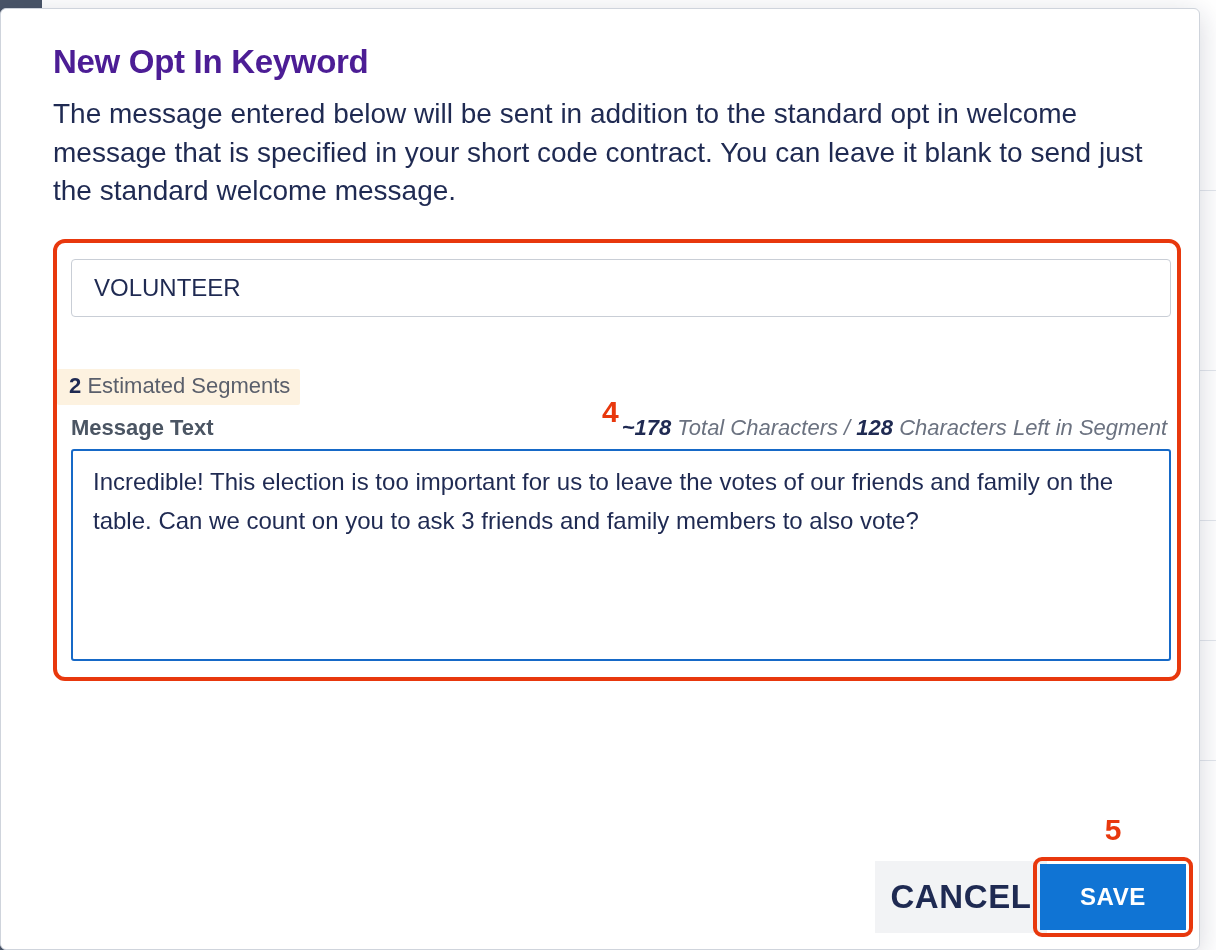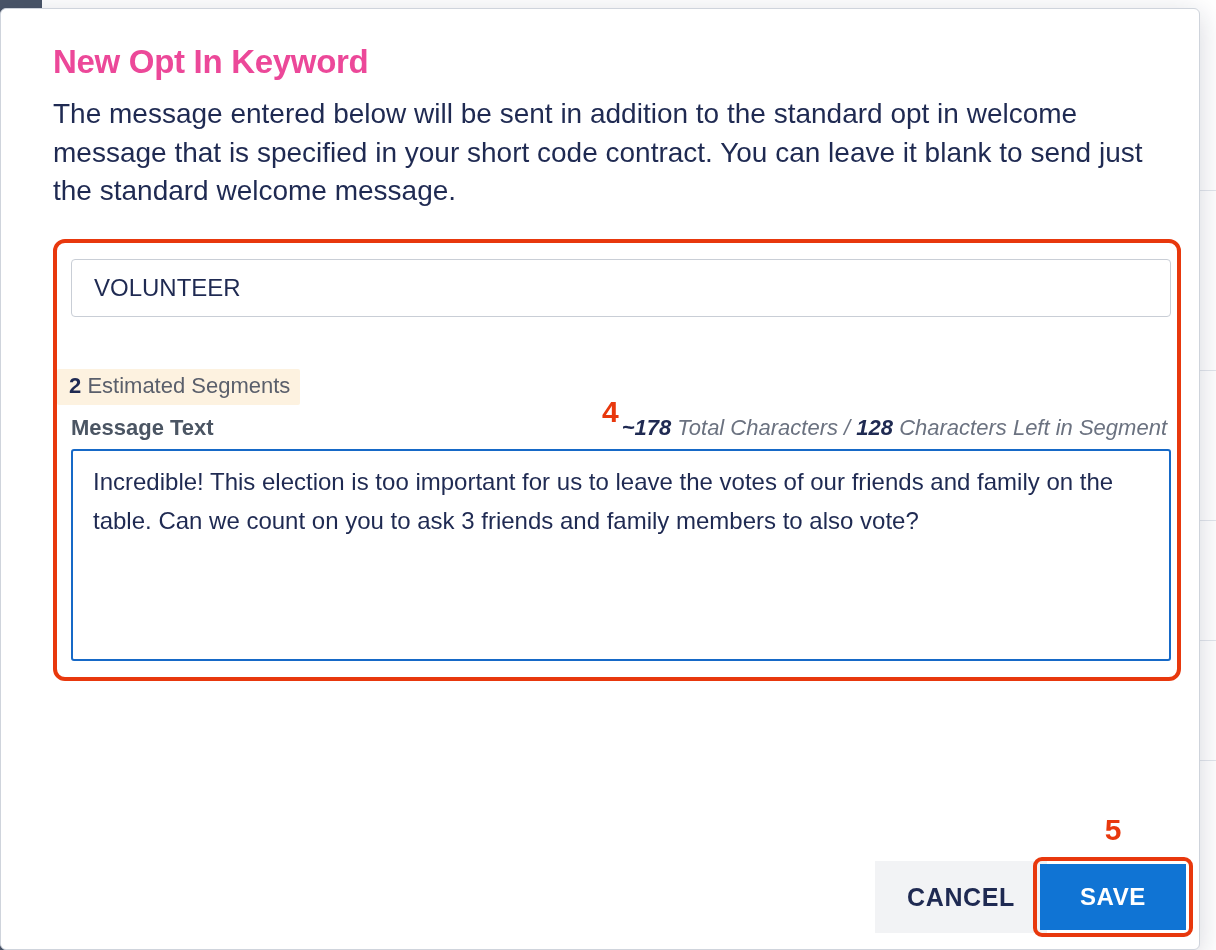--- a/index.html
+++ b/index.html
@@ -76,21 +76,21 @@
   }
 
   .modal-inner {
     padding: 34px 42px 0 52px;
   }
 
   .modal-title {
     font-size: 33px;
     font-weight: 700;
     letter-spacing: -0.3px;
-    color: #ec4899;
+    color: #4c1d95;
     margin: 0 0 14px 0;
   }
 
   .modal-desc {
     font-size: 28px;
     line-height: 1.38;
     color: #1f2a52;
     margin: 0;
     max-width: 1105px;
     font-weight: 400;
@@ -203,21 +203,21 @@
     bottom: 12px;
     display: flex;
     align-items: center;
     gap: 0;
   }
   .btn-cancel {
     background: #f2f3f5;
     border: none;
     color: #1f2a52;
     font-family: "Liberation Sans", sans-serif;
-    font-size: 25px;
+    font-size: 33px;
     font-weight: 700;
     letter-spacing: 0.6px;
     width: 172px;
     height: 72px;
     cursor: pointer;
   }
   .save-wrap {
     position: relative;
     border: 4px solid #e8380d;
     border-radius: 9px;

